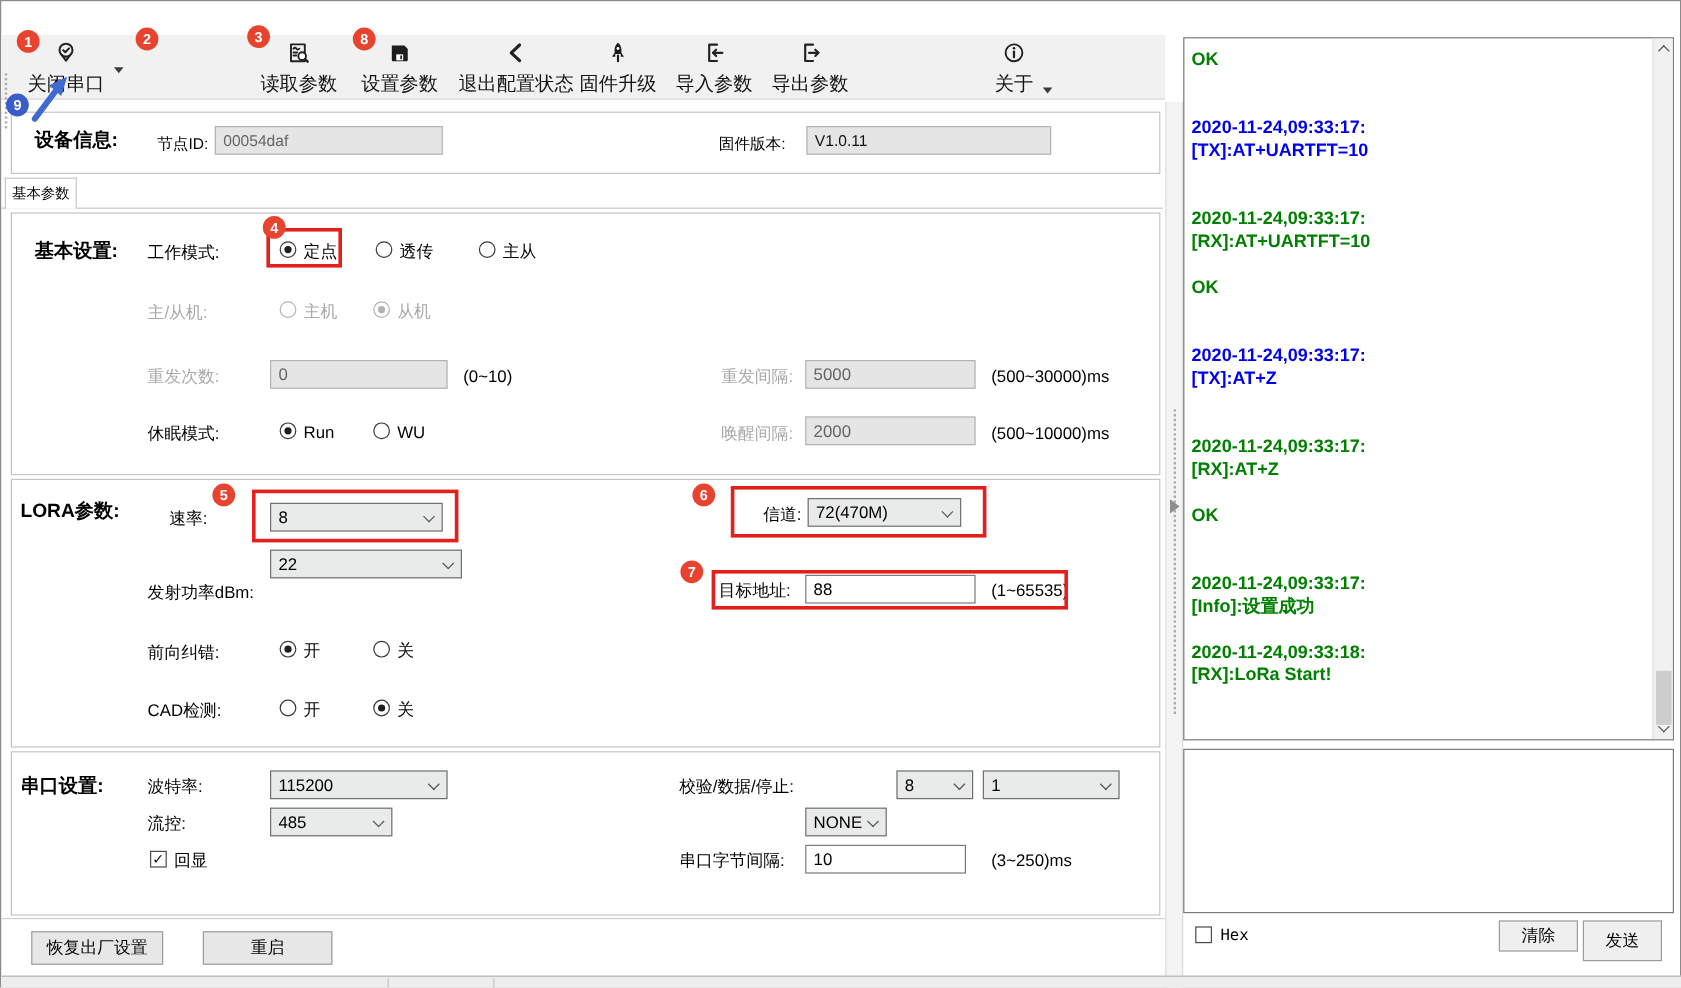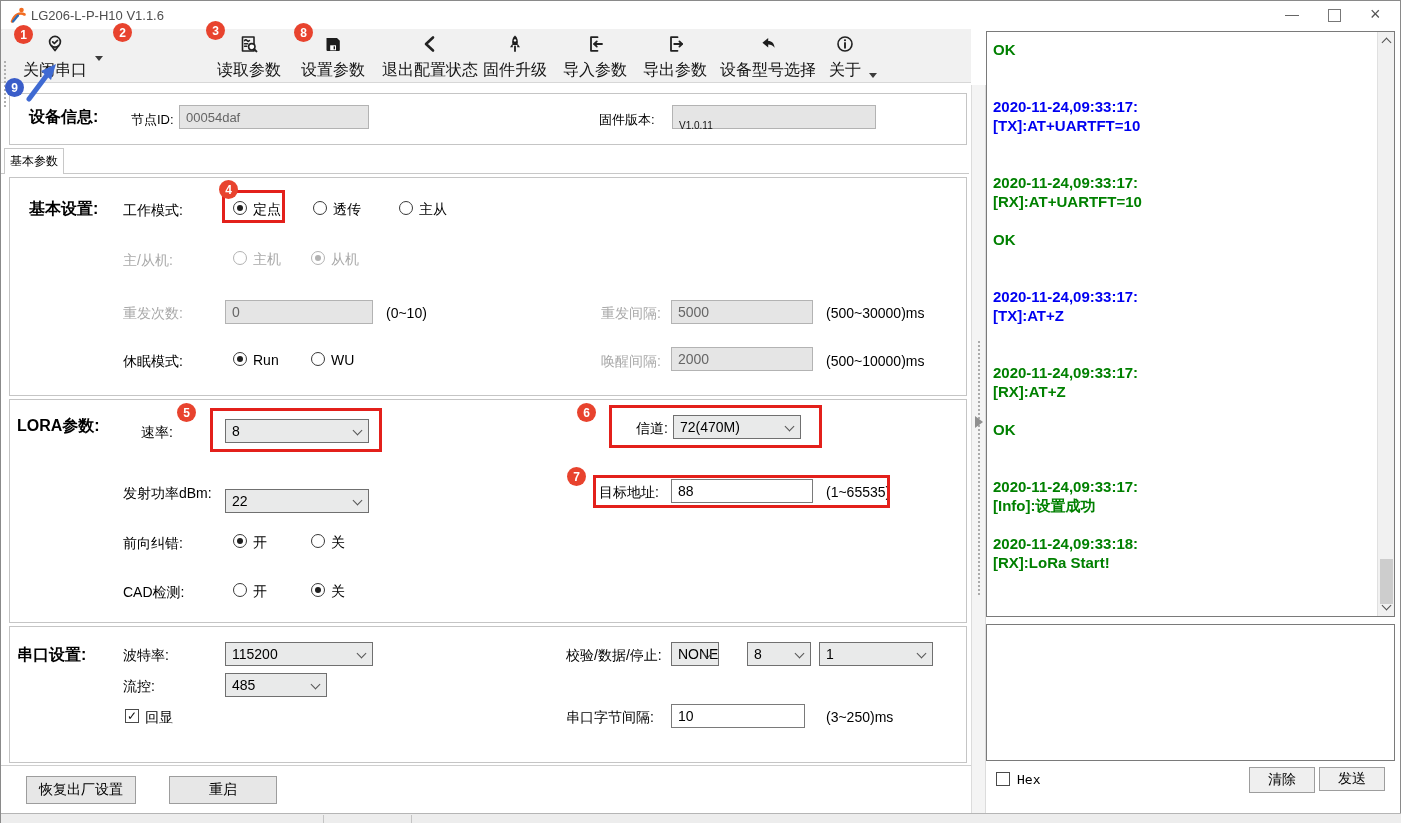--- a/index.html
+++ b/index.html
@@ -80,33 +80,20 @@
   #statusbar { position:absolute; left:0; top:812px; width:1401px; height:11px; background:#ededed; border-top:1px solid #b5b5b5; }
   .status-tick { position:absolute; top:1px; width:1px; height:10px; background:#c4c4c4; }
 
   svg { display:block; }
 </style>
 </head>
 <body>
 
 <div id="win">
 
-  <div id="titlebar">
-    <span class="abs" style="left:8px;top:5px">
-      <svg width="18" height="18" viewBox="0 0 18 18">
-        <path d="M3,15.5 C5.5,8.5 11,6 15.5,8.5" stroke="#f26c21" stroke-width="2.6" fill="none" stroke-linecap="round"></path>
-        <circle cx="12.5" cy="4" r="2.3" fill="#f26c21"></circle>
-        <path d="M4,15.5 L9,9.5" stroke="#2b6cb8" stroke-width="2.2" fill="none" stroke-linecap="round"></path>
-      </svg>
-    </span>
-    <span id="title-text">LG206-L-P-H10 V1.1.6</span>
-    <span class="win-min"></span>
-    <span class="win-max"></span>
-    <span class="win-close">×</span>
-  </div>
 
   <div id="toolbar">
     <div id="toolbar-grip"></div>
   </div>
 
   <div class="tbtn" style="left:14px;width:80px">
     <span class="ticon">
       <svg width="20" height="20" viewBox="0 0 20 20" stroke="#222" stroke-width="1.7" fill="none" stroke-linecap="round" stroke-linejoin="round">
         <circle cx="10" cy="7.8" r="5.4"></circle>
           <path d="M6.6 12 L10 16.6 L13.4 12"></path>
@@ -179,28 +166,20 @@
     <span class="ticon">
       <svg width="20" height="20" viewBox="0 0 20 20" stroke="#222" stroke-width="1.8" fill="none" stroke-linecap="round" stroke-linejoin="round">
         <path d="M12.5 3.2 H6 V16.8 H12.5"></path>
           <path d="M9.2 10 H17"></path>
           <path d="M14.4 7.4 L17 10 L14.4 12.6"></path>
       </svg>
     </span>
     <span class="tlabel">导出参数</span>
   </div>
 
-  <div class="tbtn" style="left:718px;width:98px">
-    <span class="ticon">
-      <svg width="20" height="20" viewBox="0 0 20 20">
-        <path d="M10.2 4 V7 C14 7 16.3 9.6 16.6 13.8 C14.8 11.3 12.6 10.4 10.2 10.5 V13.4 L4.4 8.7 Z" fill="#1d1d1d"></path>
-      </svg>
-    </span>
-    <span class="tlabel">设备型号选择</span>
-  </div>
 
   <div class="tbtn" style="left:824px;width:40px">
     <span class="ticon">
       <svg width="20" height="20" viewBox="0 0 20 20" stroke="#222" fill="none">
         <circle cx="10" cy="10" r="7" stroke-width="1.6"></circle>
         <path d="M10 9 V13.8" stroke-width="1.9" stroke-linecap="round"></path>
         <circle cx="10" cy="6.2" r="1.05" fill="#1d1d1d" stroke="none"></circle>
       </svg>
     </span>
     <span class="tlabel">关于</span>
@@ -221,21 +200,21 @@
       <path d="M6 40 L24 16" stroke="#3f6ad2" stroke-width="5" stroke-linecap="round"></path>
       <path d="M18 12 L33 5 L28 21 Z" fill="#3f6ad2"></path>
     </svg>
   </span>
 
   <div class="box" style="left:8px;top:92px;width:958px;height:52px"></div>
   <span class="sect-title" style="left:28px;top:106px">设备信息:</span>
   <span class="lbl" style="left:130px;top:110px;font-size:13px">节点ID:</span>
   <div class="tb dis" style="left:178px;top:104px;width:190px;font-size:13px;padding-top:4px">00054daf</div>
   <span class="lbl" style="left:598px;top:110px;font-size:13px">固件版本:</span>
-  <div class="tb dis" style="left:671px;top:104px;width:204px;font-size:10px;padding-top:14px;color:#111">V1.0.11</div>
+  <div class="tb dis" style="left:671px;top:104px;width:204px;font-size:13px;padding-top:4px;color:#111">V1.0.11</div>
 
   <div id="tabline"></div>
   <div id="tab-basic">基本参数</div>
 
   <div class="box" style="left:8px;top:176px;width:958px;height:219px"></div>
   <span class="sect-title" style="left:28px;top:198px">基本设置:</span>
 
   <span class="lbl" style="left:122px;top:201px">工作模式:</span>
   <span class="radio checked" style="left:232px;top:200px"></span>
   <span class="lbl" style="left:252px;top:200px">定点</span>
@@ -272,21 +251,21 @@
 
   <span class="lbl" style="left:140px;top:423px">速率:</span>
   <div class="combo" style="left:224px;top:418px;width:144px"><span>8</span><span class="chev"></span></div>
   <div class="hl" style="left:209px;top:407px;width:172px;height:44px"></div>
 
   <span class="lbl" style="left:635px;top:419px">信道:</span>
   <div class="combo" style="left:672px;top:414px;width:128px"><span>72(470M)</span><span class="chev"></span></div>
   <div class="hl" style="left:608px;top:404px;width:213px;height:43px"></div>
 
   <span class="lbl" style="left:122px;top:484px">发射功率dBm:</span>
-  <div class="combo" style="left:224px;top:488px;width:144px"><span>22</span><span class="chev"></span></div>
+  <div class="combo" style="left:224px;top:457px;width:160px"><span>22</span><span class="chev"></span></div>
 
   <span class="lbl" style="left:598px;top:483px">目标地址:</span>
   <div class="tb" style="left:670px;top:478px;width:142px">88</div>
   <span class="hint" style="left:825px;top:483px">(1~65535)</span>
   <div class="hl" style="left:592px;top:474px;width:297px;height:33px"></div>
 
   <span class="lbl" style="left:122px;top:534px">前向纠错:</span>
   <span class="radio checked" style="left:232px;top:533px"></span>
   <span class="lbl" style="left:252px;top:533px">开</span>
   <span class="radio" style="left:310px;top:533px"></span>
@@ -298,21 +277,21 @@
   <span class="radio checked" style="left:310px;top:582px"></span>
   <span class="lbl" style="left:330px;top:582px">关</span>
 
   <div class="box" style="left:8px;top:625px;width:958px;height:137px"></div>
   <span class="sect-title" style="left:16px;top:644px">串口设置:</span>
 
   <span class="lbl" style="left:122px;top:646px">波特率:</span>
   <div class="combo" style="left:224px;top:641px;width:148px"><span>115200</span><span class="chev"></span></div>
 
   <span class="lbl" style="left:565px;top:646px">校验/数据/停止:</span>
-  <div class="combo" style="left:670px;top:641px;width:48px"><span>NONE</span><span class="chev"></span></div>
+  <div class="combo" style="left:670px;top:672px;width:68px"><span>NONE</span><span class="chev"></span></div>
   <div class="combo" style="left:746px;top:641px;width:64px"><span>8</span><span class="chev"></span></div>
   <div class="combo" style="left:818px;top:641px;width:114px"><span>1</span><span class="chev"></span></div>
 
   <span class="lbl" style="left:122px;top:677px">流控:</span>
   <div class="combo" style="left:224px;top:672px;width:102px"><span>485</span><span class="chev"></span></div>
 
   <span class="cb checked" style="left:124px;top:708px"></span>
   <span class="lbl" style="left:144px;top:708px">回显</span>
 
   <span class="lbl" style="left:565px;top:708px">串口字节间隔:</span>
@@ -335,20 +314,20 @@
       <span class="arr down"></span>
       <div class="thumb"></div>
     </div>
   </div>
 
   <div id="send-box"></div>
 
   <span class="cb" style="left:995px;top:771px"></span>
   <span id="hex-label">Hex</span>
   <div class="btn" style="left:1248px;top:766px;width:66px;height:26px;background:#efefef">清除</div>
-  <div class="btn" style="left:1318px;top:766px;width:66px;height:24px;background:#efefef">发送</div>
+  <div class="btn" style="left:1318px;top:766px;width:66px;height:34px;background:#efefef">发送</div>
 
   <div id="statusbar">
     <span class="status-tick" style="left:322px"></span>
     <span class="status-tick" style="left:410px"></span>
   </div>
 
 </div>
 
 </body></html>

